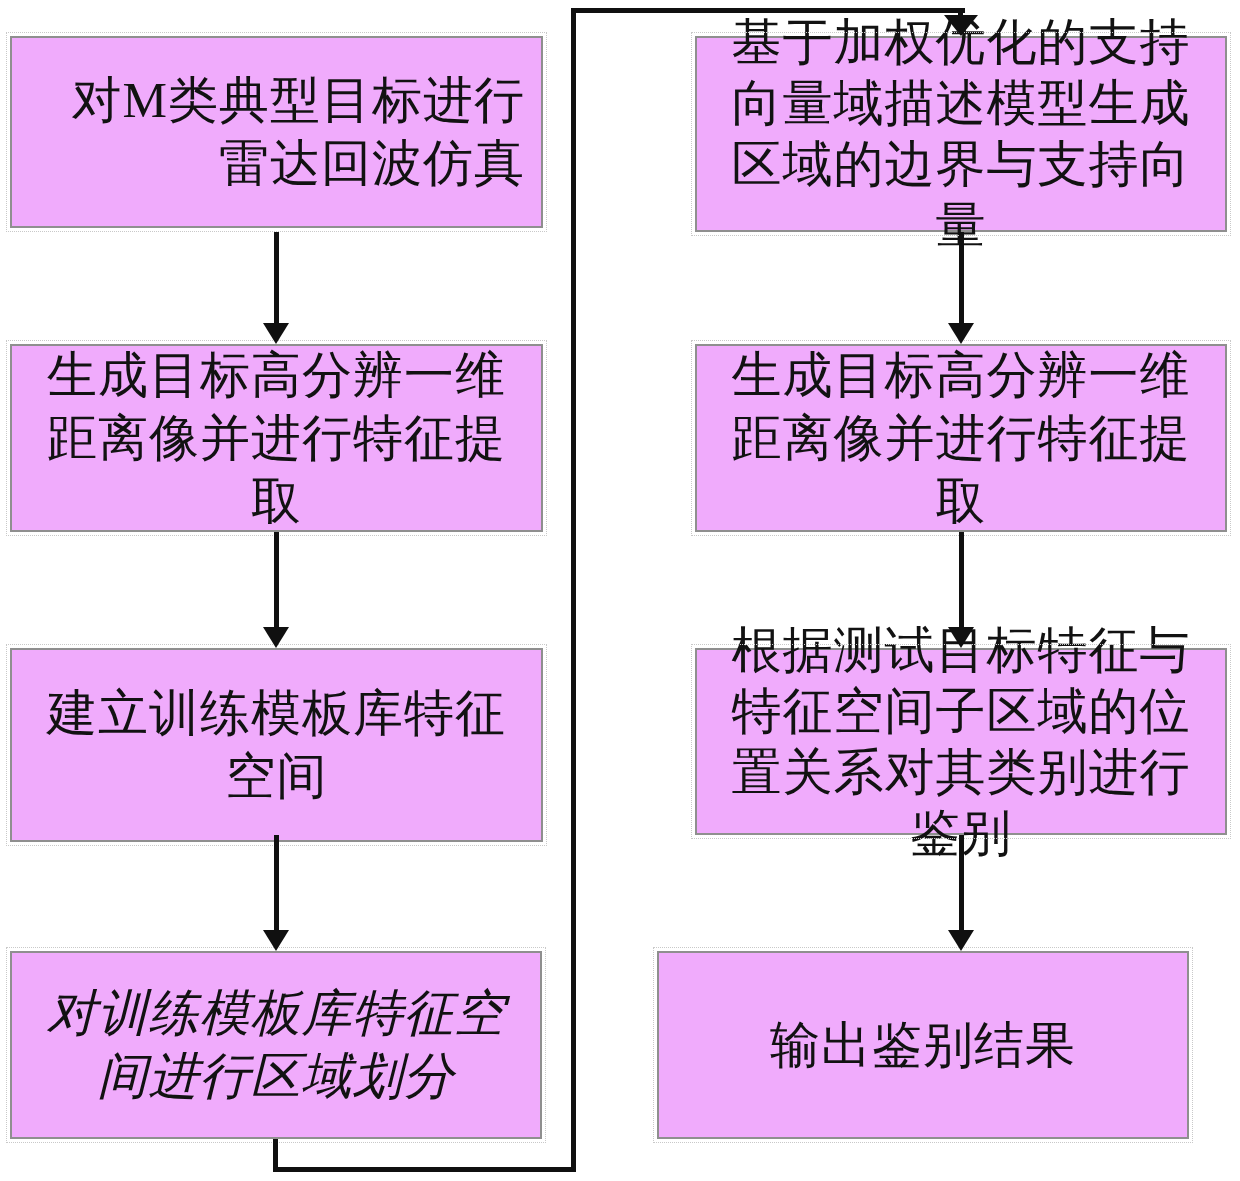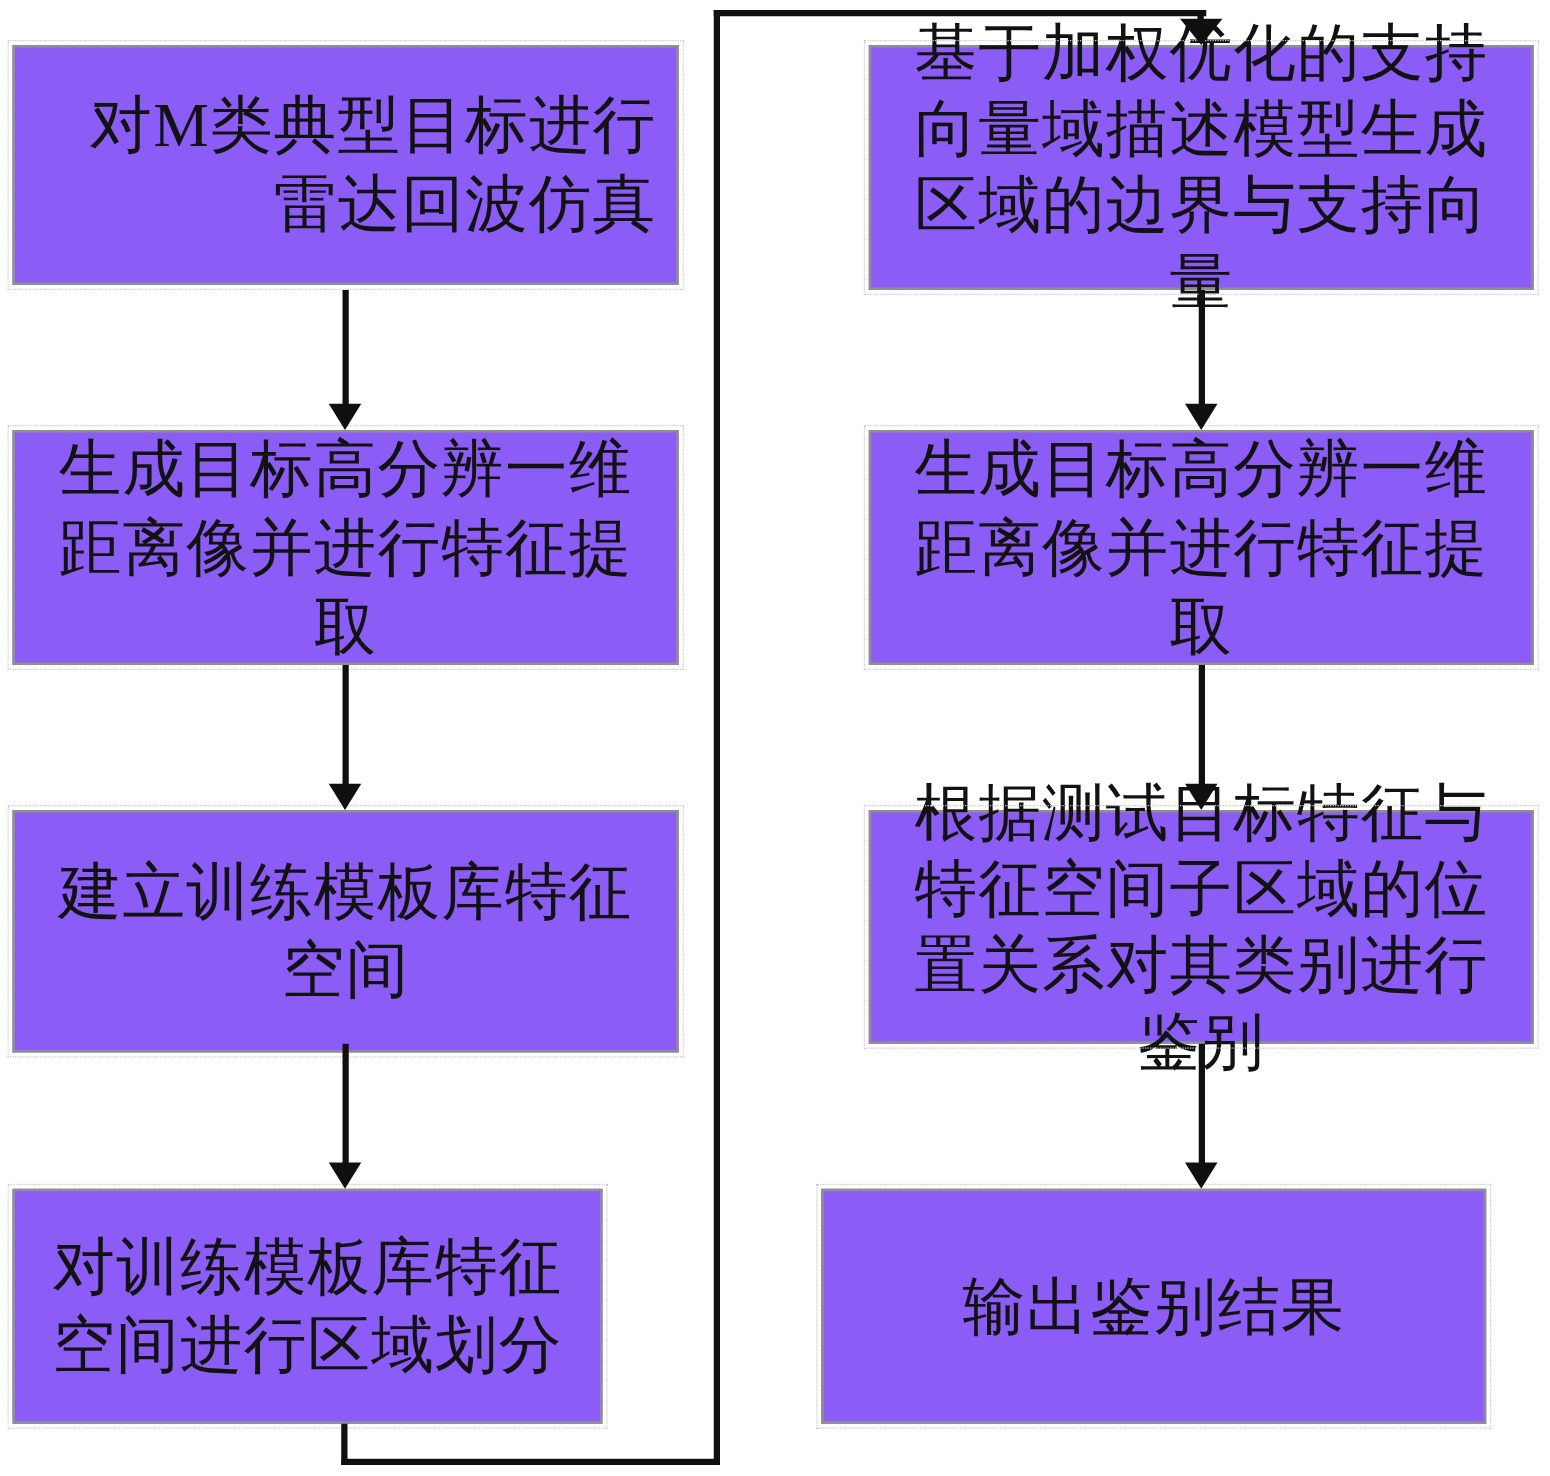--- a/index.html
+++ b/index.html
@@ -15,35 +15,35 @@
     font-family: "Liberation Serif", "DejaVu Serif", serif;
     overflow: hidden;
   }
   
   .pbox {
     position: absolute;
     box-sizing: border-box;
     border: 2px solid #8f8f8f;
     outline: 1px dotted #c9c9c9;
     outline-offset: 3px;
-    background: #8b5cf6;
+    background: #f0abfc;
     display: flex;
     align-items: center;
     justify-content: center;
     text-align: center;
     padding: 6px 16px;
     color: #121212;
     font-size: 50px;
     line-height: 1.26;
     letter-spacing: 1px;
   }
   .b-l1 { left: 10px;  top: 36px;  width: 533px; height: 192px; text-align: right; }
   .b-l2 { left: 10px;  top: 344px; width: 533px; height: 188px; }
   .b-l3 { left: 10px;  top: 648px; width: 533px; height: 194px; }
-  .b-l4 { left: 10px;  top: 951px; width: 472px; height: 188px; }
+  .b-l4 { left: 10px;  top: 951px; width: 532px; height: 188px; font-style: italic; }
   .b-r1 { left: 695px; top: 36px;  width: 532px; height: 196px; line-height: 1.22; }
   .b-r2 { left: 695px; top: 344px; width: 532px; height: 188px; }
   .b-r3 { left: 695px; top: 648px; width: 532px; height: 187px; line-height: 1.22; justify-content: center; }
   .b-r4 { left: 657px; top: 951px; width: 532px; height: 188px; }
 
   
   .varrow {
     position: absolute;
     width: 26px;
   }

